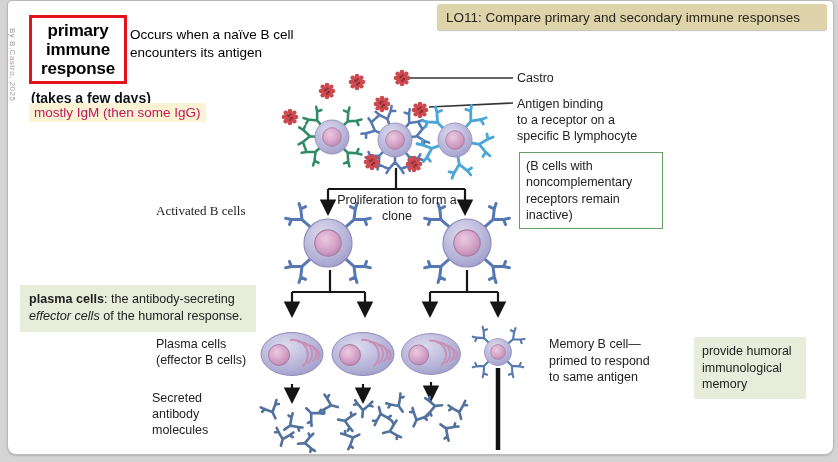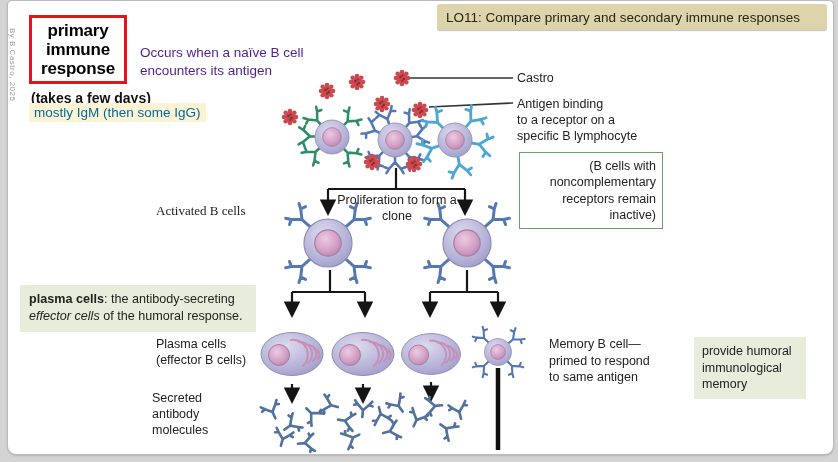--- a/index.html
+++ b/index.html
@@ -29,46 +29,46 @@
 
   .title-box{
     left:29px;top:15px;width:82px;
     border:3px solid var(--accent-red,#e4121b);
     padding:3px 5px;text-align:center;
     font-weight:bold;font-size:17px;line-height:1.12;
     letter-spacing:-.2px;color:#000000;
   }
   .title-sub{left:31px;top:90px;font-weight:bold;font-size:14px;color:#111;}
 
-  .intro{left:130px;top:44px;font-size:13.5px;line-height:1.32;color:#4c1d95;margin-left:10px;}
+  .intro{left:130px;top:26px;font-size:13.5px;line-height:1.32;color:#000000;}
 
   .banner{
     left:437px;top:4px;width:390px;height:26px;
     background:var(--banner-bg,#ded4ab);
     border-radius:3px;
     box-shadow:0 1px 1px rgba(0,0,0,.25);
     display:flex;align-items:center;
     padding-left:9px;box-sizing:border-box;
     font-size:13.5px;color:var(--banner-text,#26261a);
   }
 
   .igm{
     left:29px;top:103px;padding:2px 5px;
     background:var(--highlight-yellow,#fbf3d4);
-    font-size:13.5px;color:#0369a1;
+    font-size:13.5px;color:#be185d;
   }
 
   .lbl{font-size:12.5px;line-height:1.28;color:#222;}
   .antigen-label{left:517px;top:70px;}
   .antigen-binding-label{left:517px;top:96px;}
   .noncomp-box{
     left:519px;top:152px;width:130px;
     border:1.5px solid var(--note-green-border,#66a163);
     background:#fff;padding:5px 6px;
-    text-align:right;line-height:1.3;
+    text-align:left;line-height:1.3;
   }
   .activated-label{left:156px;top:203px;font-size:13px;font-family:Liberation Serif, serif;}
   .proliferation-label{left:337px;top:192px;width:120px;text-align:center;}
   .plasma-def-box{
     left:20px;top:285px;width:218px;
     background:var(--note-green-bg,#e8ecdb);
     padding:6px 9px;font-size:12.6px;line-height:1.38;color:#222;
   }
   .plasma-label{left:156px;top:336px;}
   .secreted-label{left:152px;top:390px;}

